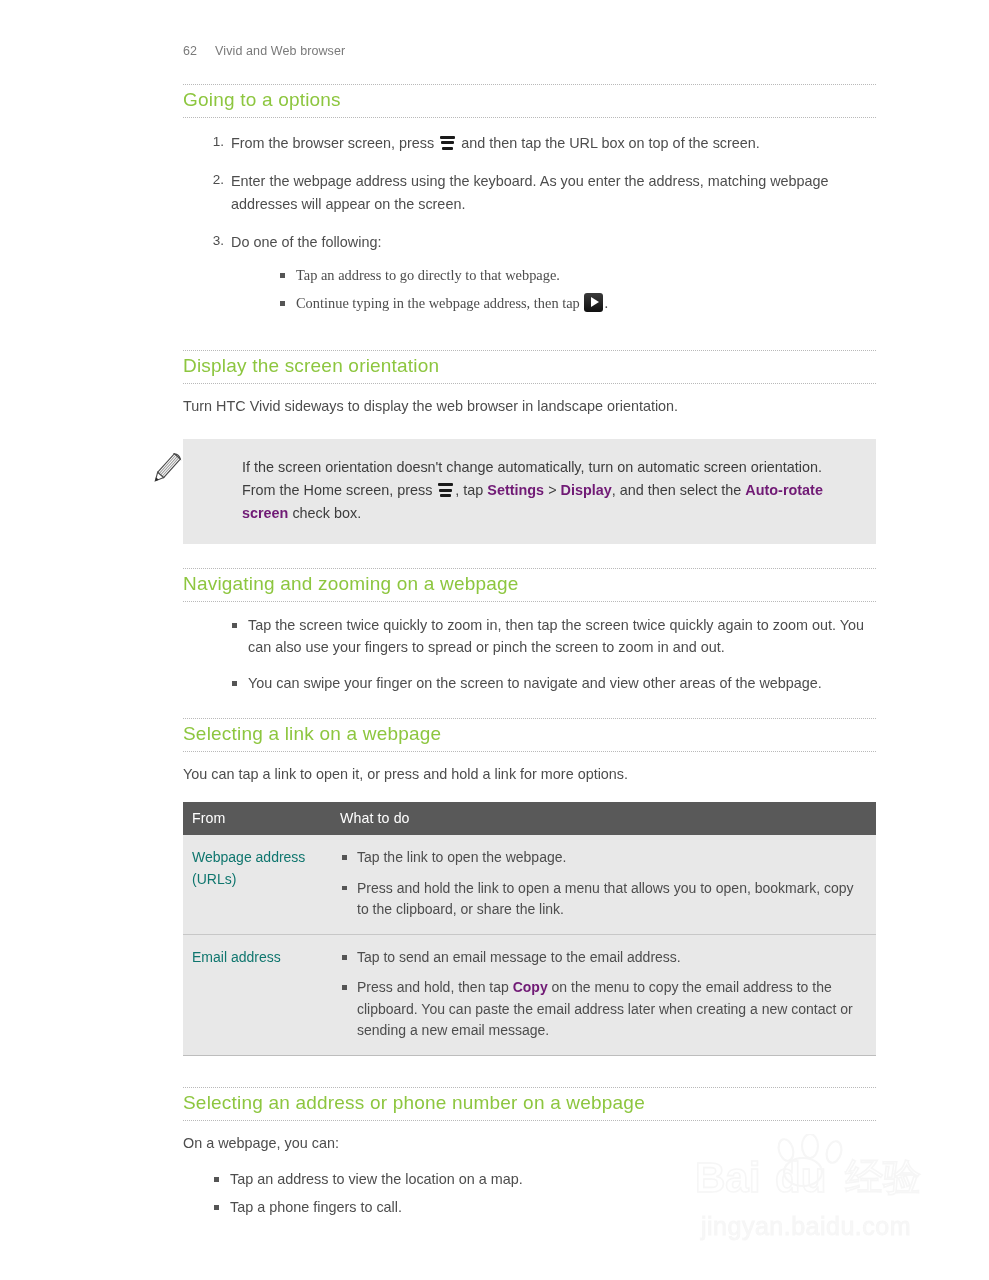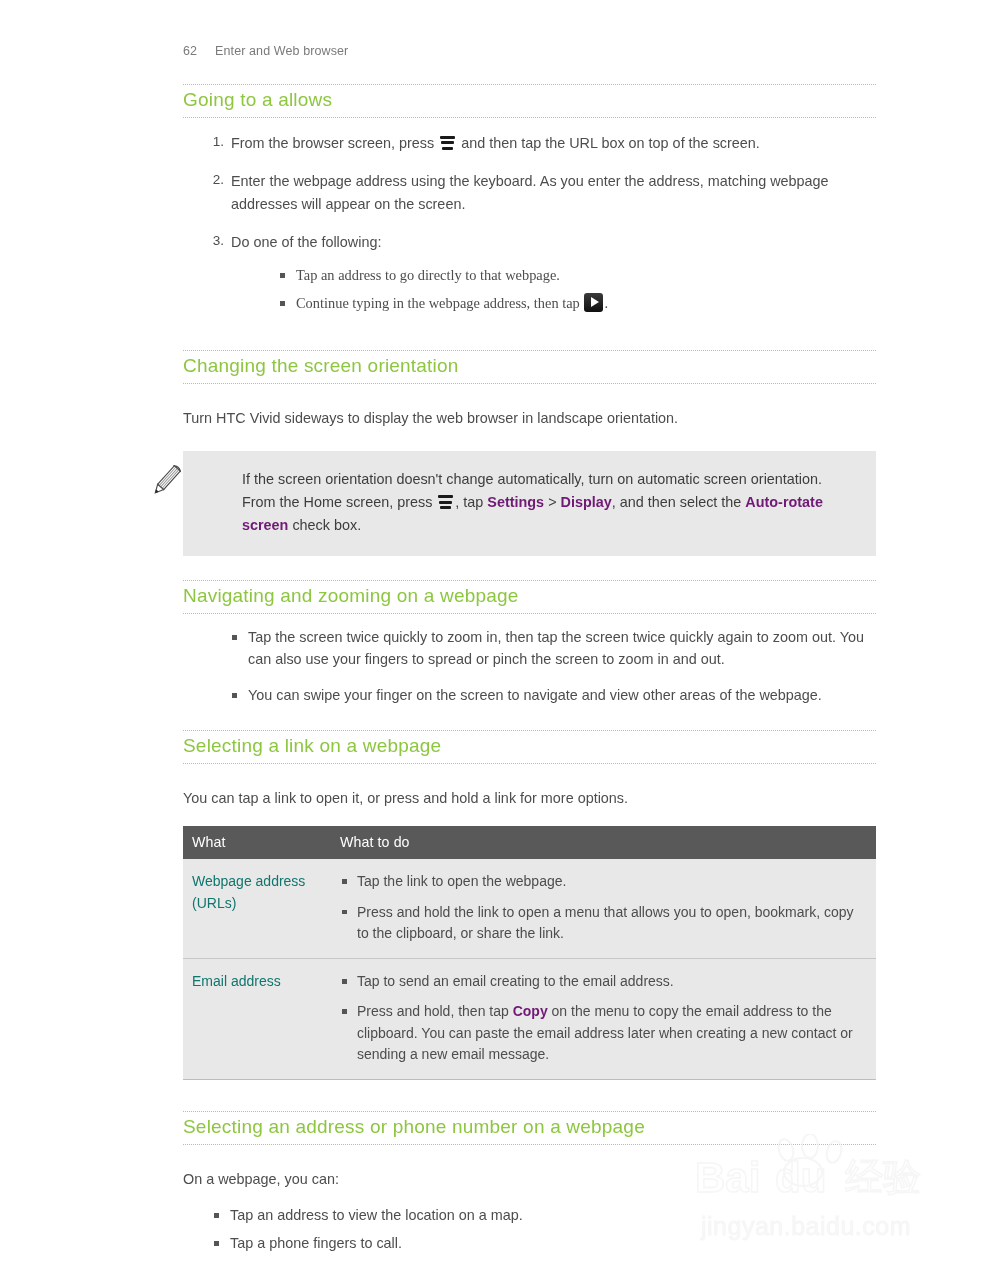--- a/index.html
+++ b/index.html
@@ -57,21 +57,21 @@
     margin: 0;
     padding: 5px 0 6px 0;
     letter-spacing: .2px;
     line-height: 1.1;
   }
 
   
   p.body {
     font-size: 14.4px;
     line-height: 1.55;
-    margin: 23px 0 0 0;
+    margin: 11px 0 0 0;
     color: #4d4d4d;
   }
 
   
   ol.steps {
     margin: 14px 0 0 0;
     padding: 0;
     list-style: none;
     counter-reset: step;
   }
@@ -263,26 +263,26 @@
   .gap-md { height: 24px; }
   .gap-lg { height: 31px; }
 </style>
 </head>
 <body>
 
 <div class="page">
   <div class="content">
 
     <div class="runhead">
-      <span class="pg">62</span><span>Enter and Web browser</span>
+      <span class="pg">62</span><span>Vivid and Web browser</span>
     </div>
 
     <div class="section">
       <div class="rule-dotted"></div>
-      <h2 class="heading">Going to a allows</h2>
+      <h2 class="heading">Going to a options</h2>
       <div class="rule-dotted"></div>
 
       <ol class="steps">
         <li>
           <span>From the browser screen, press</span>
           <span class="icon-menu"><i></i><i></i><i></i></span>
           <span>and then tap the URL box on top of the screen.</span>
         </li>
         <li>
           <span>Enter the webpage address using the keyboard. As you enter the address, matching webpage addresses will appear on the screen.</span>
@@ -299,21 +299,21 @@
             </li>
           </ul>
         </li>
       </ol>
     </div>
 
     <div class="gap-lg"></div>
 
     <div class="section">
       <div class="rule-dotted"></div>
-      <h2 class="heading">Changing the screen orientation</h2>
+      <h2 class="heading">Display the screen orientation</h2>
       <div class="rule-dotted"></div>
 
       <p class="body">Turn HTC Vivid sideways to display the web browser in landscape orientation.</p>
 
       <div class="notebox">
         <svg class="note-icon" viewBox="0 0 42 42">
           <g transform="rotate(42 21 21)">
             <rect x="17" y="4" width="8" height="25" fill="#ffffff" stroke="#4a4a4a" stroke-width="1.1"></rect>
             <line x1="19" y1="4" x2="19" y2="29" stroke="#9a9a9a" stroke-width="1"></line>
             <line x1="21" y1="4" x2="21" y2="29" stroke="#9a9a9a" stroke-width="1"></line>
@@ -357,21 +357,21 @@
     <div class="section">
       <div class="rule-dotted"></div>
       <h2 class="heading">Selecting a link on a webpage</h2>
       <div class="rule-dotted"></div>
 
       <p class="body">You can tap a link to open it, or press and hold a link for more options.</p>
 
       <table class="doc-table">
         <thead>
           <tr>
-            <th class="c1">What</th>
+            <th class="c1">From</th>
             <th>What to do</th>
           </tr>
         </thead>
         <tbody>
           <tr>
             <td class="c1">Webpage address (URLs)</td>
             <td>
               <ul class="cellbul">
                 <li>
                   <span>Tap the link to open the webpage.</span>
@@ -380,21 +380,21 @@
                   <span>Press and hold the link to open a menu that allows you to open, bookmark, copy to the clipboard, or share the link.</span>
                 </li>
               </ul>
             </td>
           </tr>
           <tr>
             <td class="c1">Email address</td>
             <td>
               <ul class="cellbul">
                 <li>
-                  <span>Tap to send an email creating to the email address.</span>
+                  <span>Tap to send an email message to the email address.</span>
                 </li>
                 <li>
                   <span>Press and hold, then tap</span>
                   <b>Copy</b>
                   <span>on the menu to copy the email address to the clipboard. You can paste the email address later when creating a new contact or sending a new email message.</span>
                 </li>
               </ul>
             </td>
           </tr>
         </tbody>

